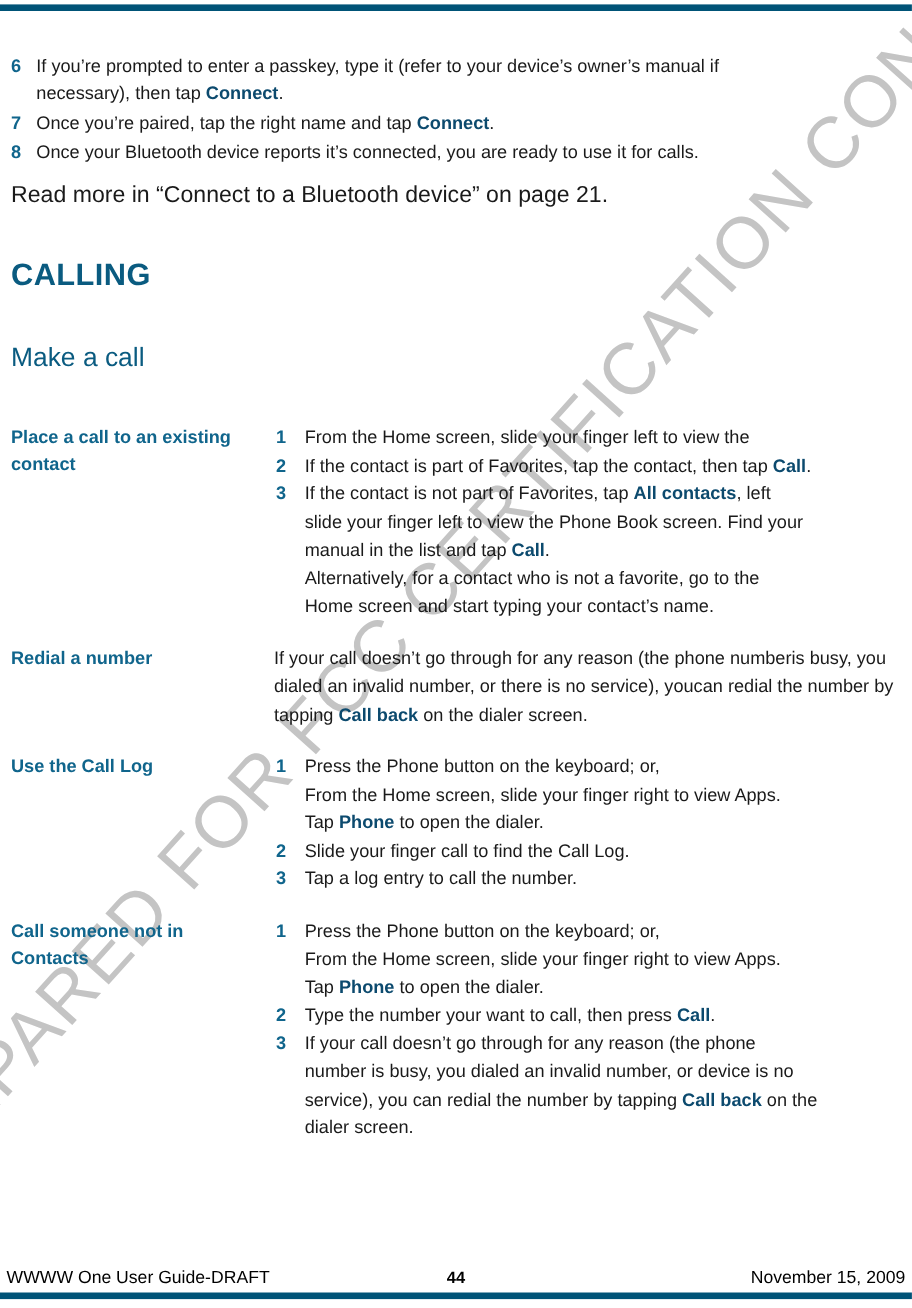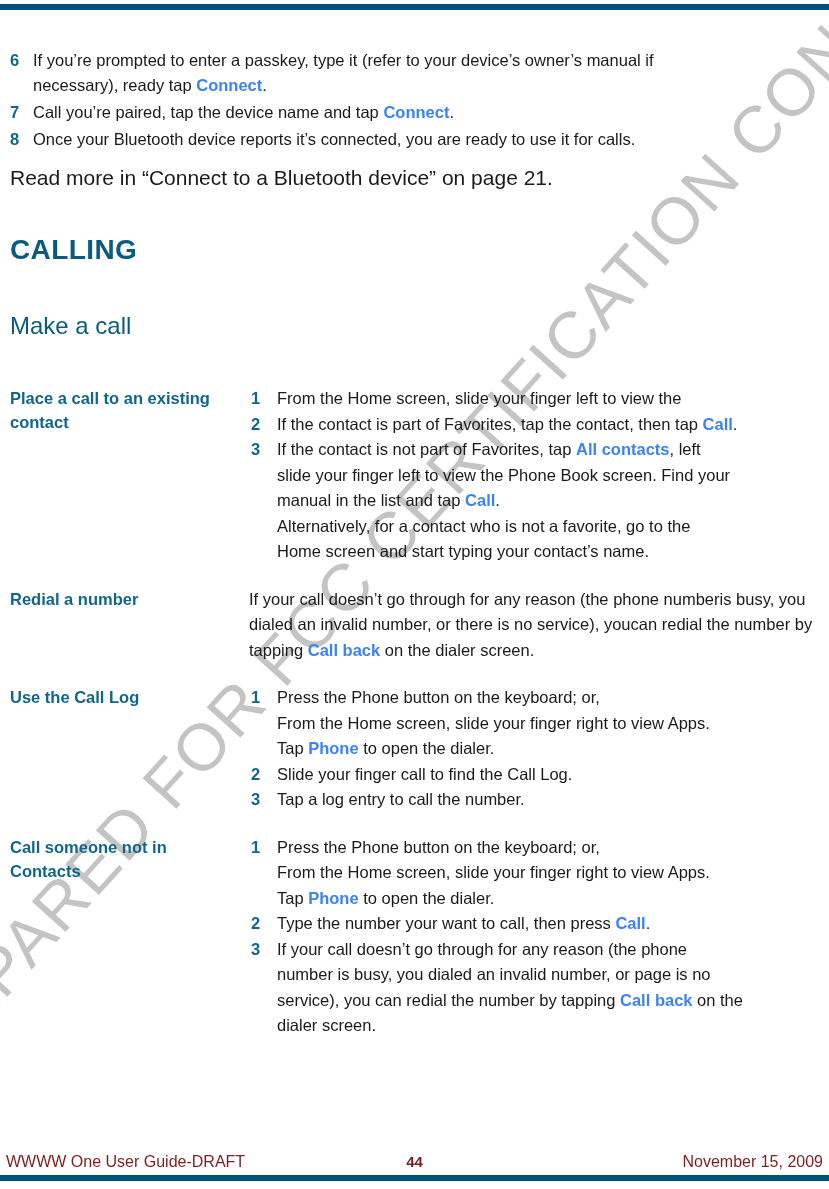--- a/index.html
+++ b/index.html
@@ -146,34 +146,34 @@
     left: 2px; top: 0;
     color: #10658c;
     font-weight: 700;
   }
   .olist > li .line { display: block; }
 
   .para { margin: 0; }
 
   
   b.ui, .ui {
-    color: #3b82f6;
+    color: #0c4a6e;
     font-weight: 700;
   }
 
   
   .footer {
     position: absolute;
     left: 6px;
     right: 6px;
     bottom: 18px;
     display: flex;
     align-items: baseline;
     font-size: 16px;
-    color: #7f1d1d;
+    color: #000000;
   }
   .footer-left { flex: 0 0 auto; }
   .footer-center {
     position: absolute;
     left: 0; right: 0;
     text-align: center;
     font-size: 15px;
     font-weight: bold;
   }
   .footer-right { margin-left: auto; }
@@ -188,25 +188,25 @@
 <div class="page">
 
   <div class="rule-top" style="background: rgb(0, 83, 119);"></div>
 
   <div class="content">
 
     <ol class="steps-top" id="intro-steps">
         <li>
           <span class="num">6</span>
           <span class="line" style="display: block;"><span>If you’re prompted to enter a passkey, type it (refer to your device’s owner’s manual if</span></span>
-          <span class="line" style="display: block;"><span>necessary), ready tap </span><b class="ui">Connect</b><span>.</span></span>
+          <span class="line" style="display: block;"><span>necessary), then tap </span><b class="ui">Connect</b><span>.</span></span>
         </li>
         <li>
           <span class="num">7</span>
-          <span class="line" style="display: block;"><span>Call you’re paired, tap the device name and tap </span><b class="ui">Connect</b><span>.</span></span>
+          <span class="line" style="display: block;"><span>Once you’re paired, tap the right name and tap </span><b class="ui">Connect</b><span>.</span></span>
         </li>
         <li>
           <span class="num">8</span>
           <span class="line" style="display: block;"><span>Once your Bluetooth device reports it’s connected, you are ready to use it for calls.</span></span>
         </li>
       </ol>
 
     <div class="readmore">Read more in “Connect to a Bluetooth device” on page 21.</div>
 
     <div class="h1" style="color: rgb(10, 91, 128);">CALLING</div>
@@ -274,21 +274,21 @@
                 <span class="line"><span>From the Home screen, slide your finger right to view Apps.</span></span>
                 <span class="line"><span>Tap </span><b class="ui">Phone</b><span> to open the dialer.</span></span>
               </li>
               <li>
                 <span class="num">2</span>
                 <span class="line"><span>Type the number your want to call, then press </span><b class="ui">Call</b><span>.</span></span>
               </li>
               <li>
                 <span class="num">3</span>
                 <span class="line"><span>If your call doesn’t go through for any reason (the phone</span></span>
-                <span class="line"><span>number is busy, you dialed an invalid number, or page is no</span></span>
+                <span class="line"><span>number is busy, you dialed an invalid number, or device is no</span></span>
                 <span class="line"><span>service), you can redial the number by tapping </span><b class="ui">Call back</b><span> on the</span></span>
                 <span class="line"><span>dialer screen.</span></span>
               </li>
             </ol>
           </div>
         </div>
       </div>
 
   </div>
 

